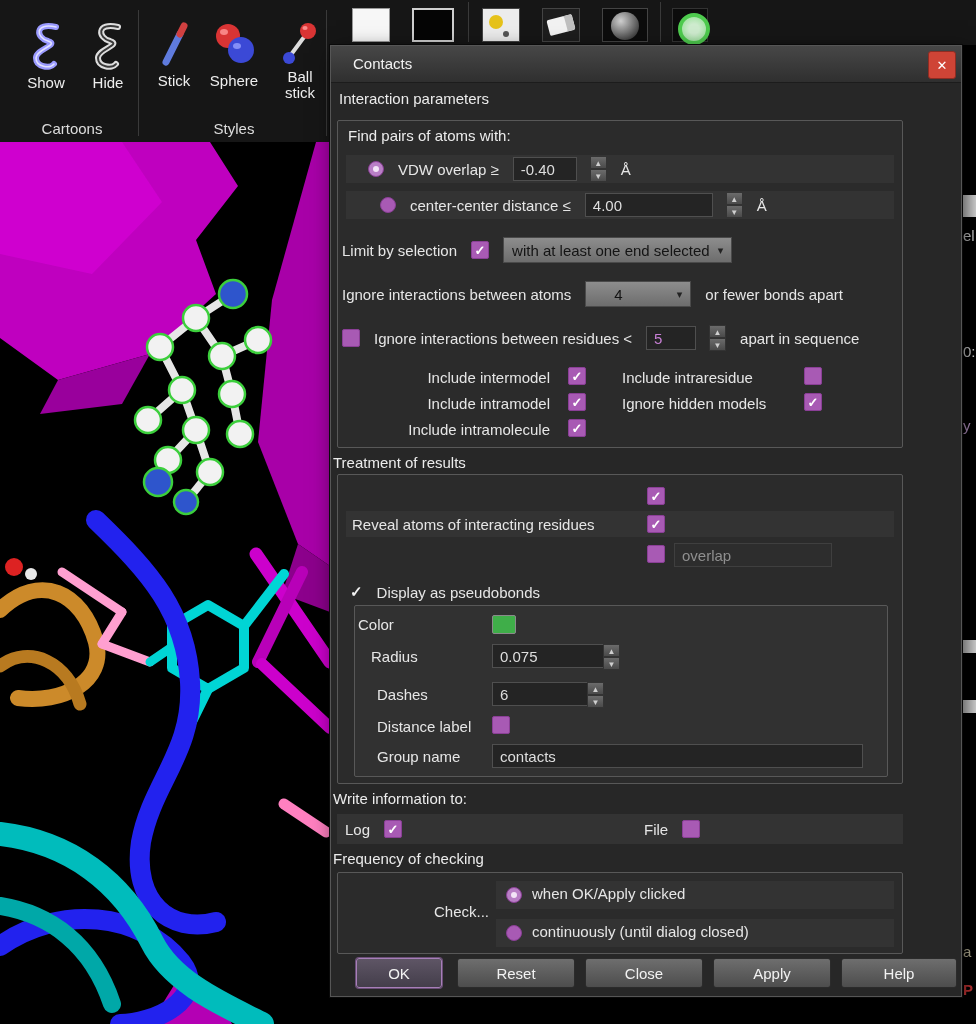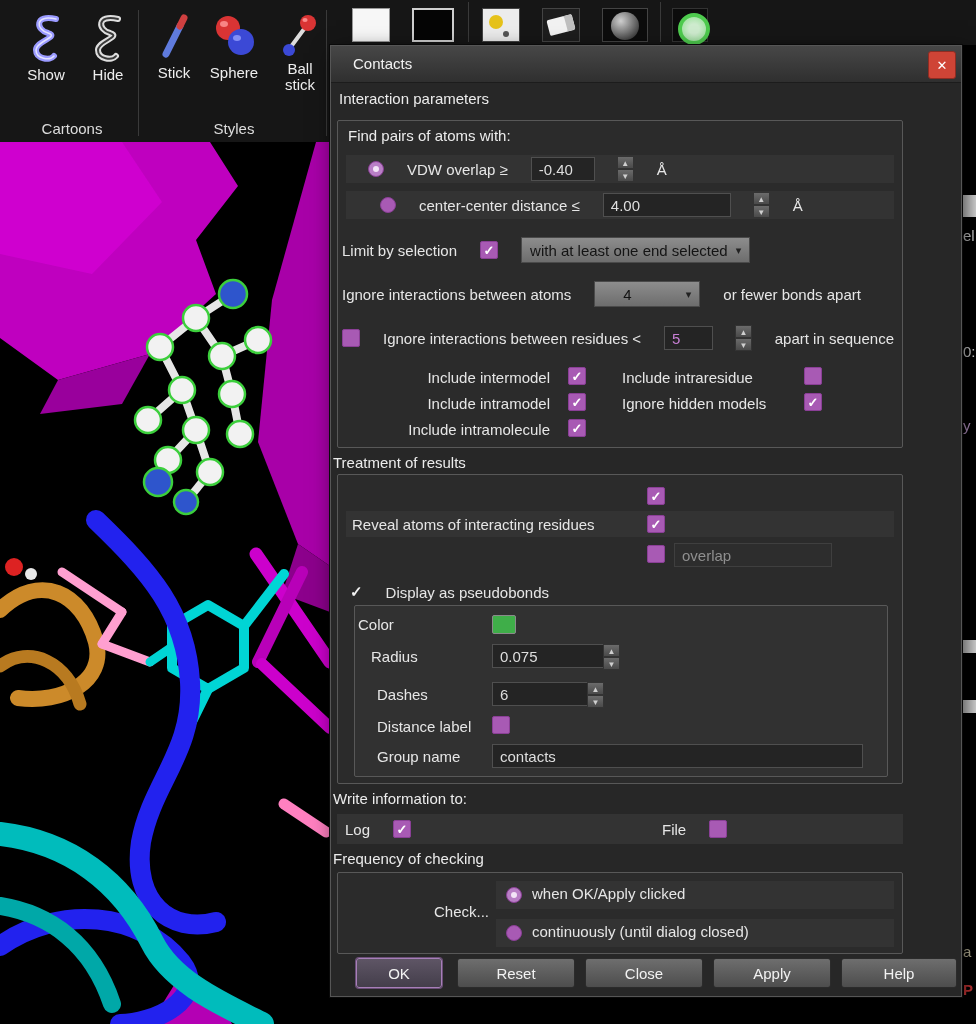--- a/index.html
+++ b/index.html
@@ -2,21 +2,21 @@
 <html><head>
 <meta charset="utf-8">
 <style>
   html,body{margin:0;padding:0;background:#000;}
   body{width:976px;height:1024px;font-family:"Liberation Sans",sans-serif;color:#e8e8e8;font-size:15px;}
   .stage{position:relative;width:976px;height:1024px;overflow:hidden;background:#000;}
 
   
   .toolbar{position:absolute;left:0;top:0;width:976px;height:142px;background:#161616;border-bottom:1px solid #000;}
   .tb-vsep{position:absolute;top:10px;height:126px;width:1px;background:#3a3a3a;}
-  .tb-btn{position:absolute;top:12px;width:56px;display:flex;flex-direction:column;align-items:center;gap:2px;cursor:default;}
+  .tb-btn{position:absolute;top:20px;width:56px;display:flex;flex-direction:column;align-items:center;gap:2px;cursor:default;}
   .tb-btn svg{display:block;}
   .tb-label{font-size:15px;color:#eee;line-height:18px;text-align:center;}
   .tb-section{position:absolute;top:120px;text-align:center;color:#ddd;font-size:15px;}
   .tbi{position:absolute;top:8px;height:34px;border:1px solid #444;box-sizing:border-box;}
   .tbi-white{background:#f7f7f7;border-color:#999;}
   .tbi-black{background:#050505;border:2px solid #cfcfcf;}
   .tbi-spray{background:#ececec;}
   .tbi-spray .dot{position:absolute;left:6px;top:6px;width:14px;height:14px;border-radius:50%;background:#e6c21a;box-shadow:10px 12px 0 -4px #555;}
   .tbi-eraser{background:#1d1d1d;}
   .tbi-eraser .er{position:absolute;left:5px;top:8px;width:26px;height:16px;background:#f2f2f2;border-radius:2px;transform:rotate(-15deg);box-shadow:inset -8px 0 0 #bfbfbf;}
@@ -34,21 +34,21 @@
   .edge .frag{position:absolute;left:1px;font-size:15px;}
 
   
   .dialog{position:absolute;left:330px;top:45px;width:632px;height:952px;background:#272727;border:1px solid #565656;box-sizing:border-box;box-shadow:0 0 0 1px #0a0a0a,6px 8px 22px rgba(0,0,0,.75);}
   .titlebar{position:absolute;left:0;top:0;right:0;height:36px;background:linear-gradient(#474747,#2f2f2f);border-bottom:1px solid #1c1c1c;}
   .title{position:absolute;left:22px;top:0;line-height:36px;color:#f2f2f2;}
   .close-btn{position:absolute;right:5px;top:5px;width:26px;height:26px;background:#cf4436;border:1px solid #8f2c22;border-radius:3px;color:#fff;display:flex;align-items:center;justify-content:center;font-size:13px;cursor:default;}
   .sec-label{position:absolute;color:#ececec;}
   .gbox{position:absolute;border:1px solid #585858;border-radius:2px;background:#2b2b2b;box-sizing:border-box;}
   .gbox-title{position:absolute;color:#ececec;}
-  .row{position:absolute;display:flex;align-items:center;gap:23px;}
+  .row{position:absolute;display:flex;align-items:center;gap:14px;}
   .stripe{background:#333333;}
   .lbl{color:#e6e6e6;white-space:nowrap;}
   .field{display:inline-flex;align-items:center;background:#242424;border:1px solid #4f4f4f;height:24px;padding:0 7px;box-sizing:border-box;color:#dedede;}
   .field.grayed{color:#8f8f8f;background:#2d2d2d;border-color:#3f3f3f;}
   .accent-text{color:#c77fd4;}
   .spin{display:inline-flex;flex-direction:column;width:17px;margin-left:-1px;}
   .spin span{height:13px;line-height:13px;font-size:8px;text-align:center;color:#cfcfcf;background:linear-gradient(#6b6b6b,#4a4a4a);border:1px solid #333;box-sizing:border-box;cursor:default;}
   .cb{position:relative;width:18px;height:18px;background:#a85ab4;border:1px solid #8a3f96;border-radius:2px;display:inline-flex;align-items:center;justify-content:center;box-sizing:border-box;flex:0 0 auto;}
   .cb .tick{color:#fff;font-size:13px;font-weight:bold;line-height:1;}
   .plain-tick{color:#f2f2f2;font-size:15px;font-weight:bold;}

